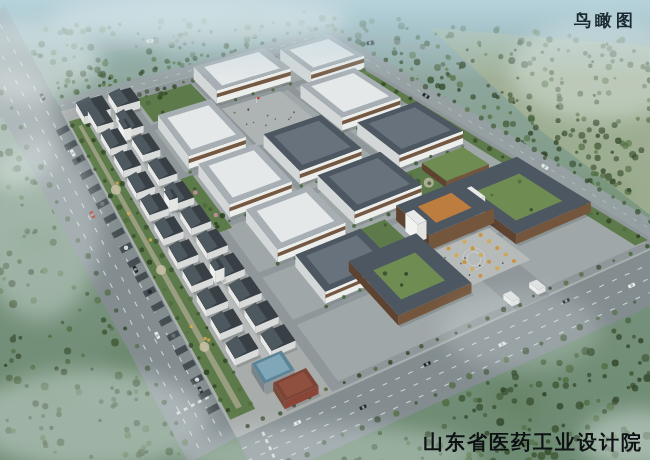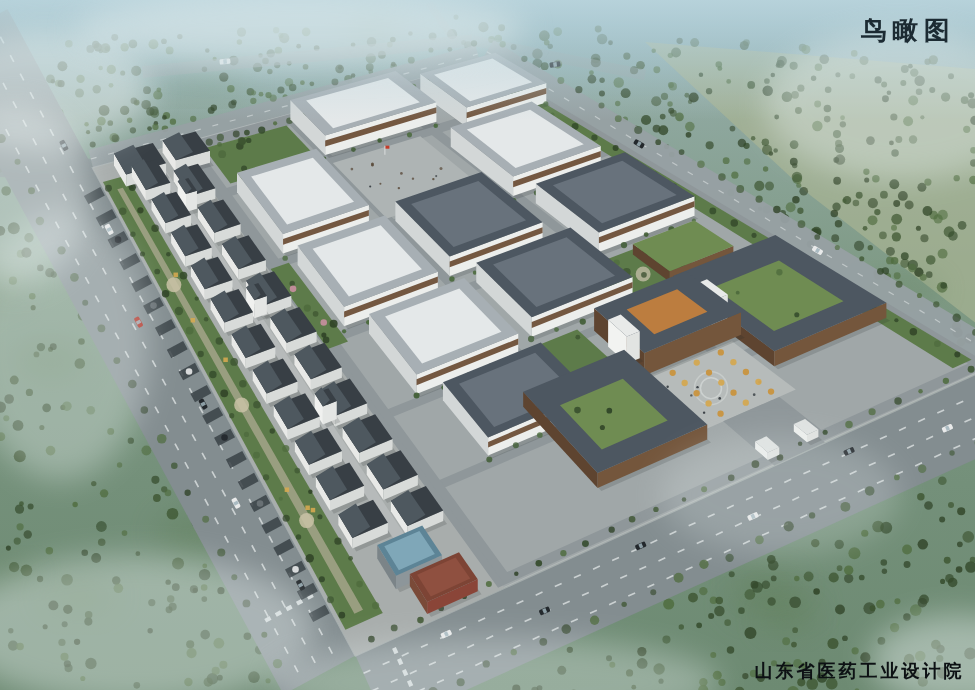--- a/index.html
+++ b/index.html
@@ -2,21 +2,21 @@
 <html><head>
 <meta charset="utf-8">
 <style>
   html,body{margin:0;padding:0;background:#222;}
   .canvas{position:relative;width:650px;height:460px;overflow:hidden;
           font-family:"DejaVu Sans",sans-serif;}
   svg{position:absolute;left:0;top:0;}
   .lbl{position:absolute;user-select:none;white-space:nowrap;}
   #label-top{top:9px;right:13px;font-size:17px;font-weight:bold;
              letter-spacing:4px;color:#1c2b33;}
-  #label-credit{bottom:4px;right:7px;font-size:12px;font-weight:bold;
+  #label-credit{bottom:4px;right:7px;font-size:20px;font-weight:bold;
                 letter-spacing:2px;color:#0d1114;}
 </style>
 </head>
 <body>
 
 <div class="canvas">
   <svg id="scene" width="650" height="460" viewBox="0 0 650 460">
       <defs>
         <linearGradient id="bg" x1="0" y1="0" x2="0" y2="1">
           <stop offset="0%" stop-color="#88aebb"></stop>

